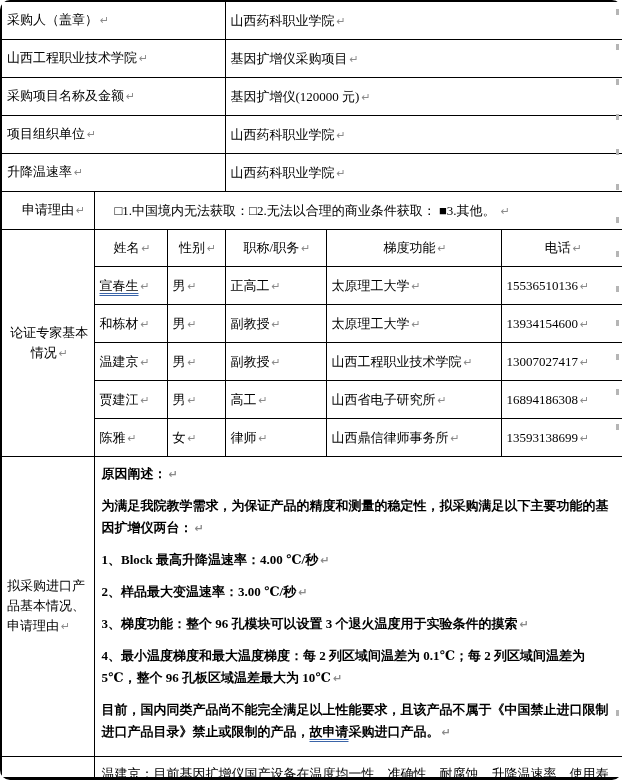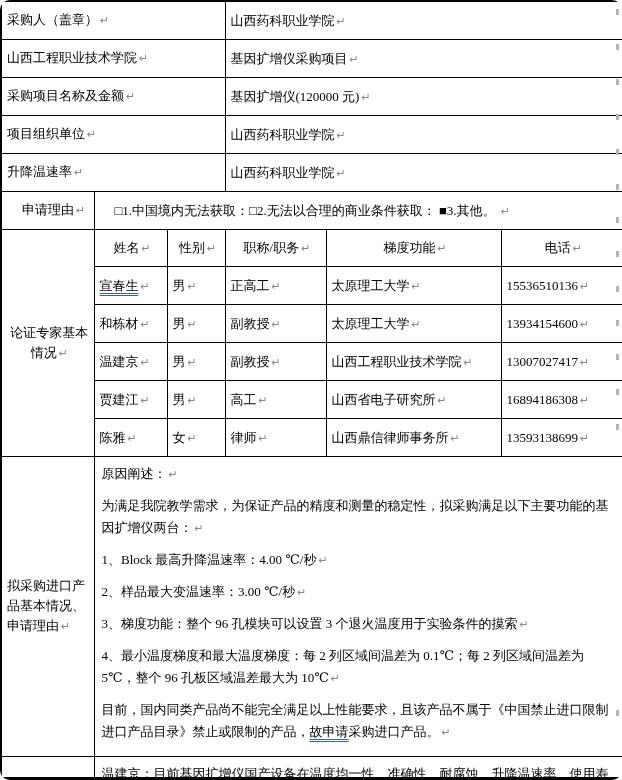--- a/index.html
+++ b/index.html
@@ -15,21 +15,21 @@
     width:622px; border:2px solid #000;
   }
   td { border:1px solid #000; padding:2px 2px 2px 5px; vertical-align:middle; overflow:hidden; }
   td.lbl { line-height:20px; }
   td.content { vertical-align:top; padding:6px 5px 3px 7px; }
   .content p { margin:0 0 9px 0; line-height:22px; }
   tr.r-info td { height:33px; }
   tr.r-reason td { height:33px;padding-left:20px; }
   tr.r-exph td { height:32px;text-align:center; }
   tr.r-exp td { height:33px; }
-  tr.r-import td.content { height:281px; }
+  tr.r-import td.content { height:281px;font-weight:bold; }
   .pm {
     color:#8a8a8a; font-family:"DejaVu Sans",sans-serif;
     font-size:11px; padding-left:2px;
   }
   .u-blue {
     text-decoration-line:underline;
     text-decoration-style:double;
     text-decoration-color:#3a64a8;
     text-decoration-thickness:1px;
     text-underline-offset:3px;

